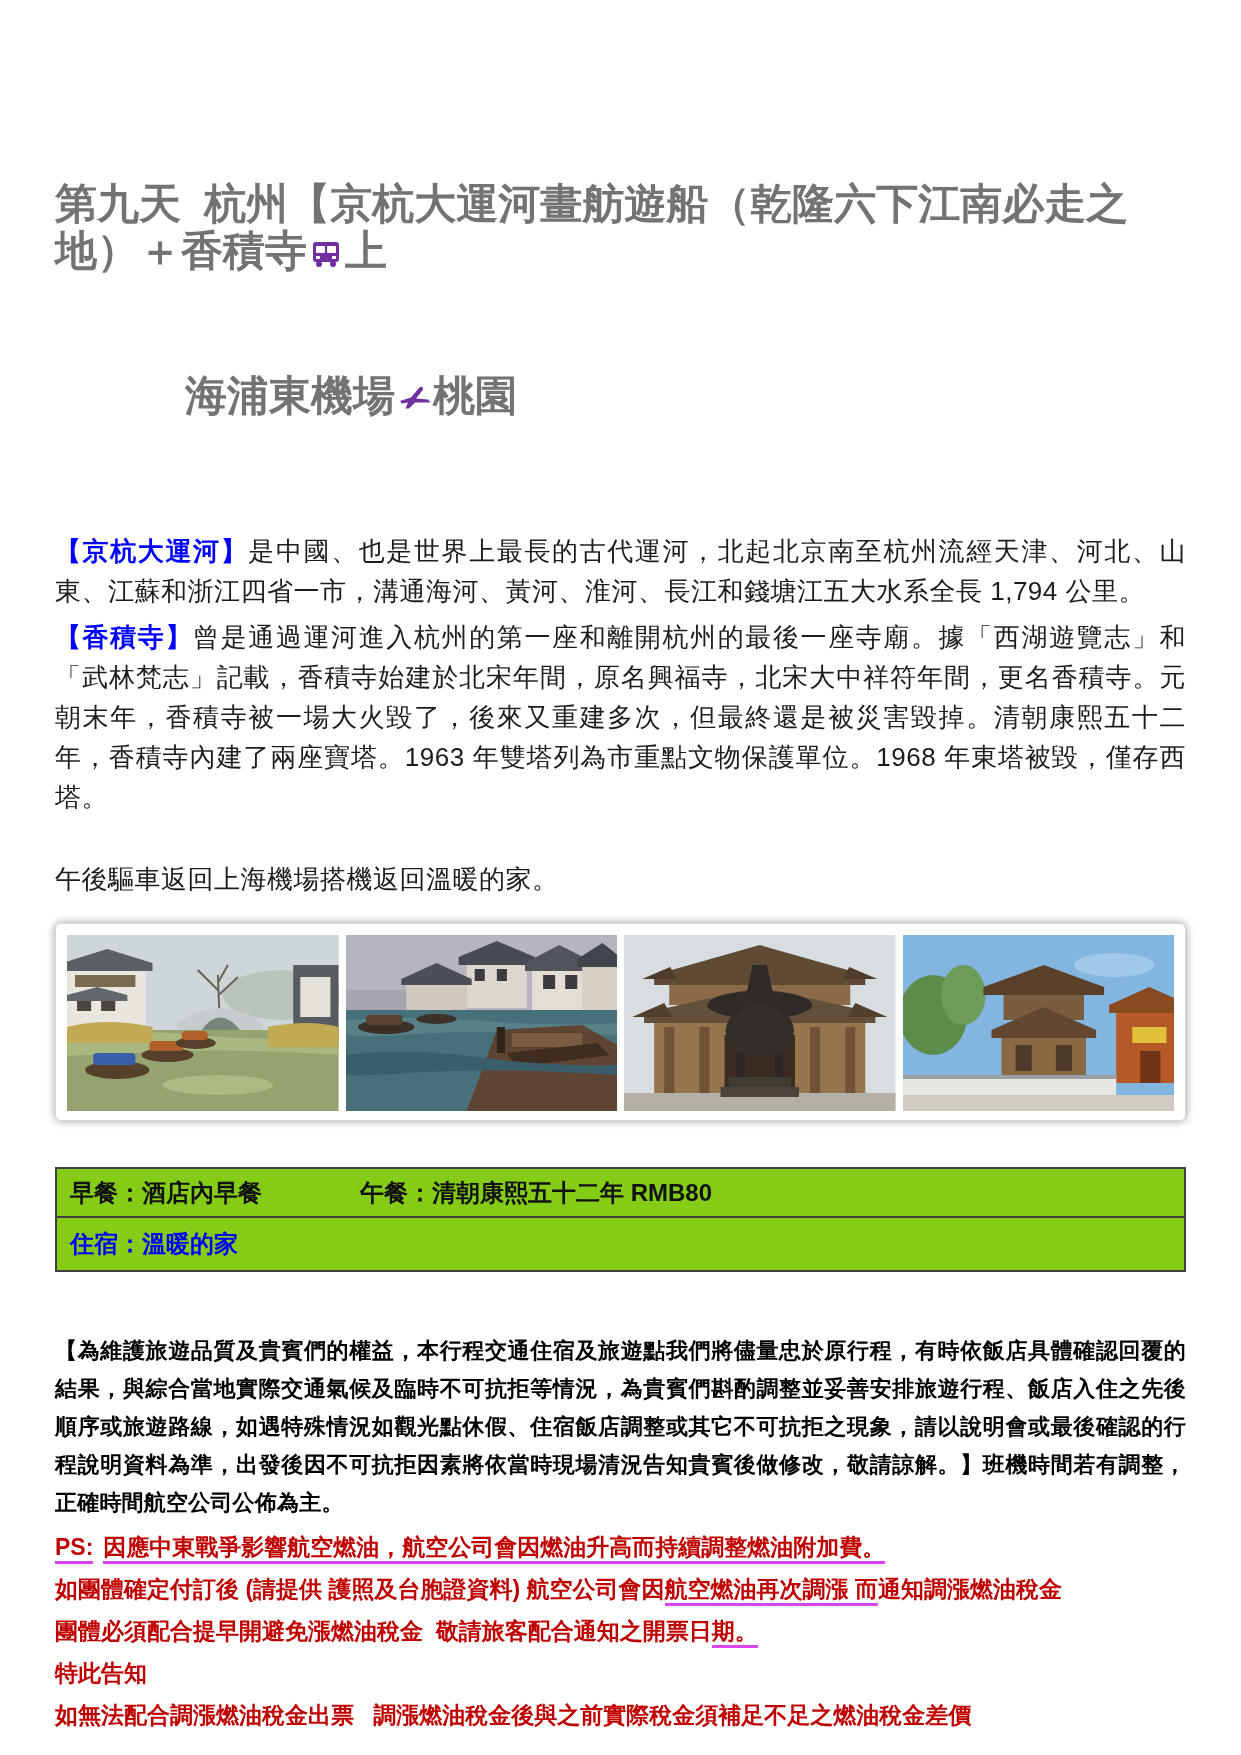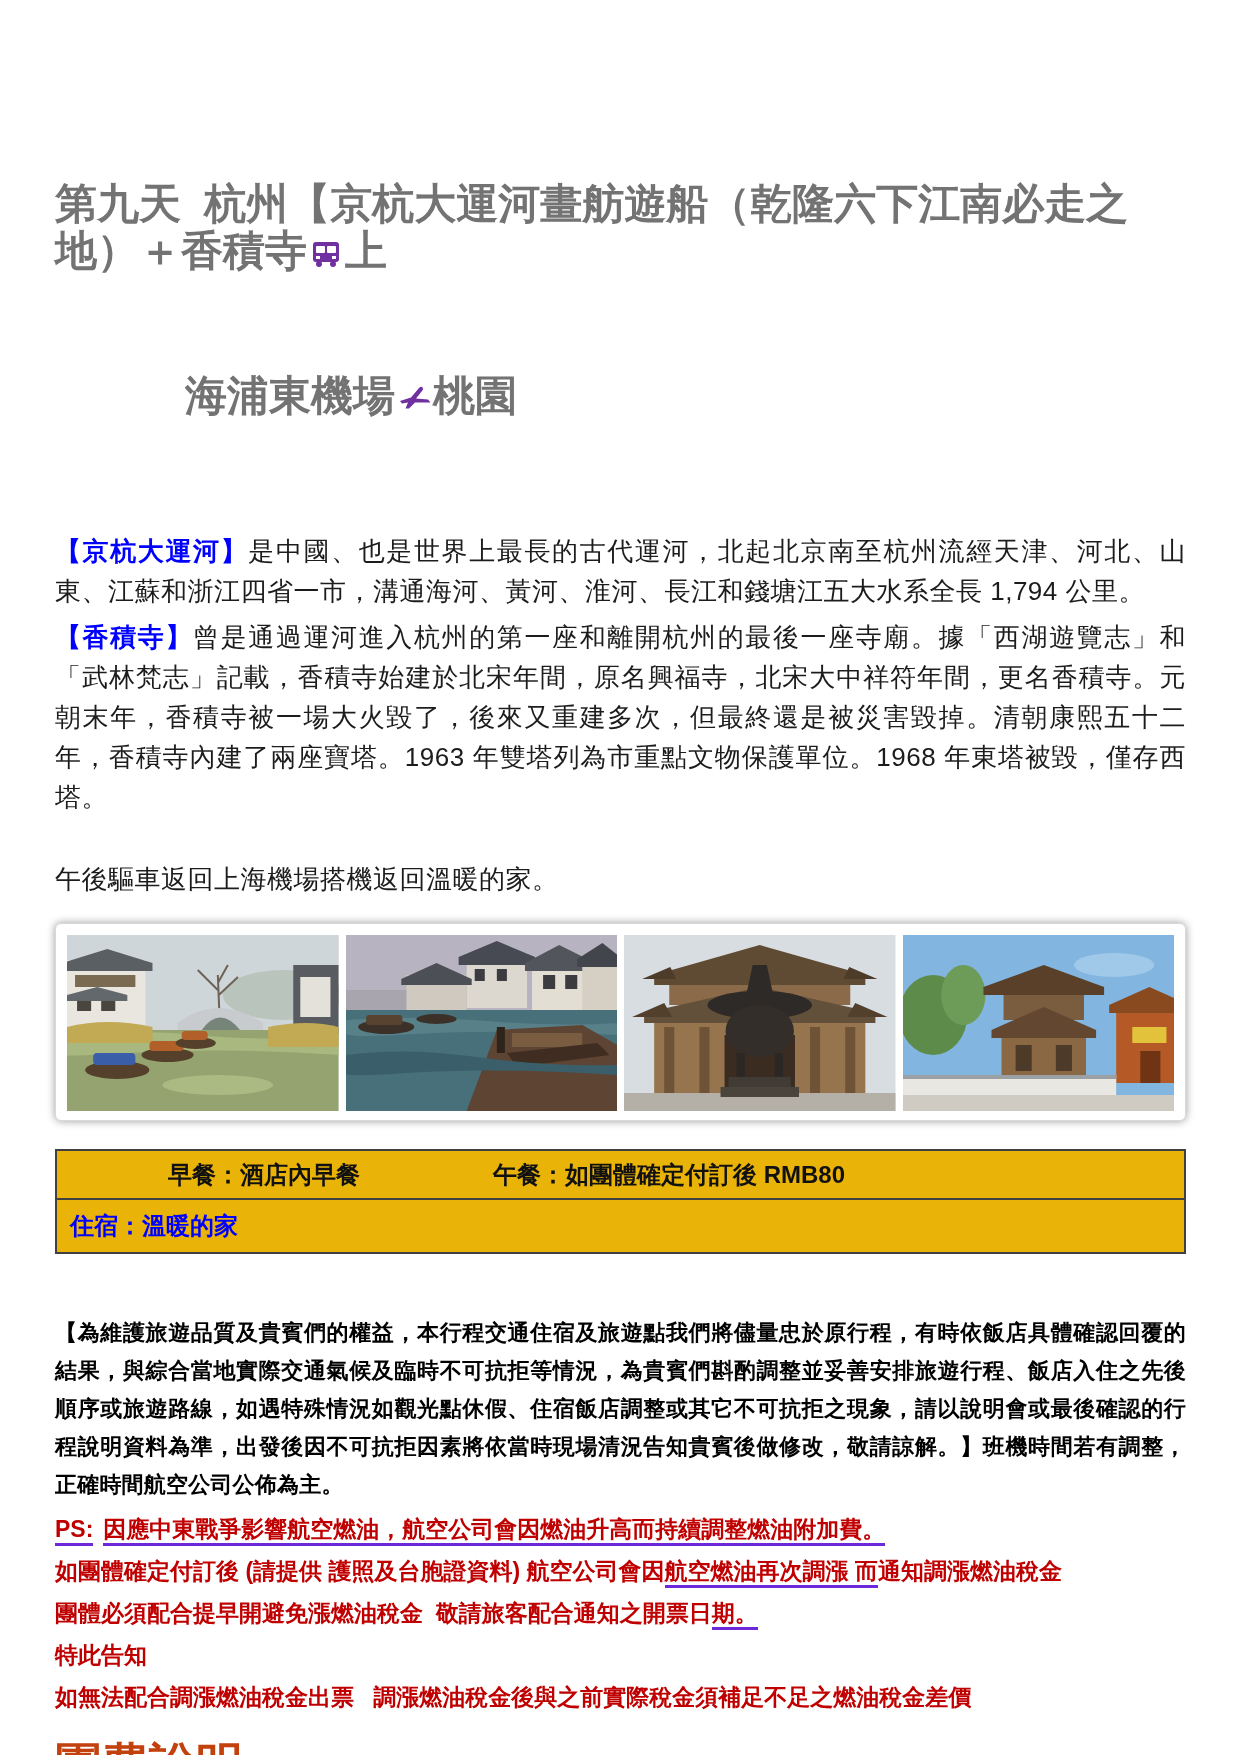--- a/index.html
+++ b/index.html
@@ -34,22 +34,22 @@
     margin-top:24px;background:#ffffff;border:1px solid #d9d9d9;border-radius:6px;
     box-shadow:0 0 9px rgba(0,0,0,0.40);
     padding:11px;display:flex;gap:7px;height:198px;box-sizing:border-box;
     width:1131px;
   }
   .photo{flex:1 1 0;height:176px;overflow:hidden;}
   .photo svg{display:block;width:100%;height:100%;}
 
   
   .meal-table{
-    margin-top:28px;width:1131px;box-sizing:border-box;
-    border:2px solid #404040;background:#eab308;text-align:right;
+    margin-top:46px;width:1131px;box-sizing:border-box;
+    border:2px solid #404040;background:#84cc16;
   }
   .meal-row1{
     display:flex;align-items:center;height:47px;border-bottom:2px solid #404040;
     font-size:24px;font-weight:bold;color:#111;padding-left:13px;
   }
   .meal-row1 .cell-b{flex:0 0 290px;}
   .meal-row1 .cell-l{flex:0 0 485px;}
   .meal-row1 .cell-d{flex:1;}
   .meal-row2{
     display:flex;align-items:center;height:52px;
@@ -58,21 +58,21 @@
 
   
   .notice-red{
     margin-top:60px;color:#000000;font-weight:bold;
     font-size:22px;line-height:38px;text-align:justify;letter-spacing:0.2px;
   }
 
   
   .ps-block{margin-top:4px;color:#C00000;font-weight:bold;font-size:23px;line-height:42px;}
   .ps-line{white-space:pre-wrap;}
-  .u-olive{border-bottom:3px solid #6d28d9;padding-bottom:1px;}
+  .u-olive{border-bottom:3px solid #d946ef;padding-bottom:1px;}
   .ps-label{margin-right:10px;}
 
   
   .section-heading{
     margin-top:20px;color:#c2410c;font-weight:bold;font-size:47px;line-height:54px;
   }
   .section-rule{margin-top:4px;display:flex;height:5px;width:1100px;}
   .rule-blue{width:432px;background:#2E74B5;}
   .rule-olive{flex:1;background:#5B6E20;}
 </style>
@@ -206,21 +206,21 @@
           <rect x="0" y="140" width="212" height="22" fill="#e8e7e1"></rect>
           <rect x="0" y="160" width="270" height="16" fill="#cfcac2"></rect>
           <rect x="0" y="140" width="212" height="4" fill="#9aa0a4"></rect>
         </svg>
       </div>
     </div>
 
     <div class="meal-table">
       <div class="meal-row1">
         <span class="cell-b">早餐：酒店內早餐</span>
-        <span class="cell-l">午餐：如團體確定付訂後 RMB80</span>
+        <span class="cell-l">午餐：清朝康熙五十二年 RMB80</span>
       </div>
       <div class="meal-row2">
         <span>住宿：溫暖的家</span>
       </div>
     </div>
 
     <div class="notice-red"><span>【為維護旅遊品質及貴賓們的權益，本行程交通住宿及旅遊點我們將儘量忠於原行程，有時依飯店具體確認回覆的結果，與綜合當地實際交通氣候及臨時不可抗拒等情況，為貴賓們斟酌調整並妥善安排旅遊行程、飯店入住之先後順序或旅遊路線，如遇特殊情況如觀光點休假、住宿飯店調整或其它不可抗拒之現象，請以說明會或最後確認的行程說明資料為準，出發後因不可抗拒因素將依當時現場清況告知貴賓後做修改，敬請諒解。】班機時間若有調整，正確時間航空公司公佈為主。</span></div>
 
     <div class="ps-block">
       <div class="ps-line"><span class="u-olive ps-label">PS:</span><span class="u-olive">因應中東戰爭影響航空燃油，航空公司會因燃油升高而持續調整燃油附加費。</span></div>

